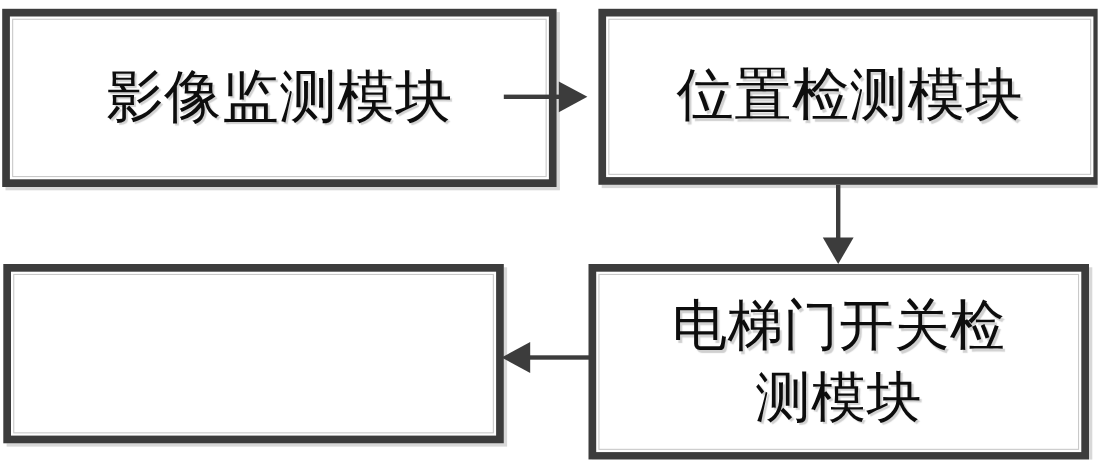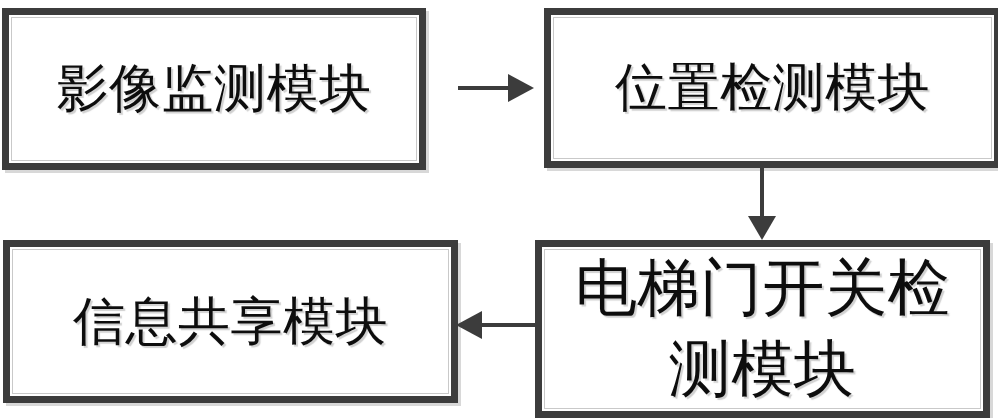--- a/index.html
+++ b/index.html
@@ -39,29 +39,29 @@
     z-index: 2;
     color: #0d0d0d;
     font-weight: 400;
     line-height: 1.18;
     letter-spacing: 0.5px;
     text-shadow: 2px 2px 1px rgba(170,170,170,0.55);
     white-space: pre-line;
     padding: 0 6px;
   }
 
-  #node-image-monitor   { left: 2px;   top: 8px;   width: 424px; height: 162px; text-align: center; }
+  #node-image-monitor   { left: 2px;   top: 8px;   width: 504px; height: 162px; text-align: center; }
   #node-position-detect { left: 544px; top: 8px;   width: 457px; height: 160px; }
   #node-door-switch     { left: 535px; top: 240px; width: 455px; height: 178px; }
   #node-info-share      { left: 3px;   top: 240px; width: 455px; height: 163px; }
 
   #node-image-monitor .label,
   #node-position-detect .label,
   #node-info-share .label { font-size: 52px; }
-  #node-door-switch .label { font-size: 62px; line-height: 1.3; }
+  #node-door-switch .label { font-size: 50px; line-height: 1.3; }
 
   
   .connector { position: absolute; }
   .conn-line-h {
     position: absolute;
     height: 4px;
     background: #3c3c3c;
   }
   .conn-line-v {
     position: absolute;
@@ -113,21 +113,20 @@
   </div>
 
   <div class="node" id="node-door-switch">
     <span class="inner"></span>
     <span class="label">电梯门开关检
 测模块</span>
   </div>
 
   <div class="node" id="node-info-share">
     <span class="inner"></span>
-    <span class="label">信息共享模块</span>
   </div>
 
   <div class="connector" id="conn-monitor-to-position">
     <span class="conn-line-h"></span>
     <span class="arrowhead arrow-right"></span>
   </div>
 
   <div class="connector" id="conn-position-to-door">
     <span class="conn-line-v"></span>
     <span class="arrowhead arrow-down"></span>

